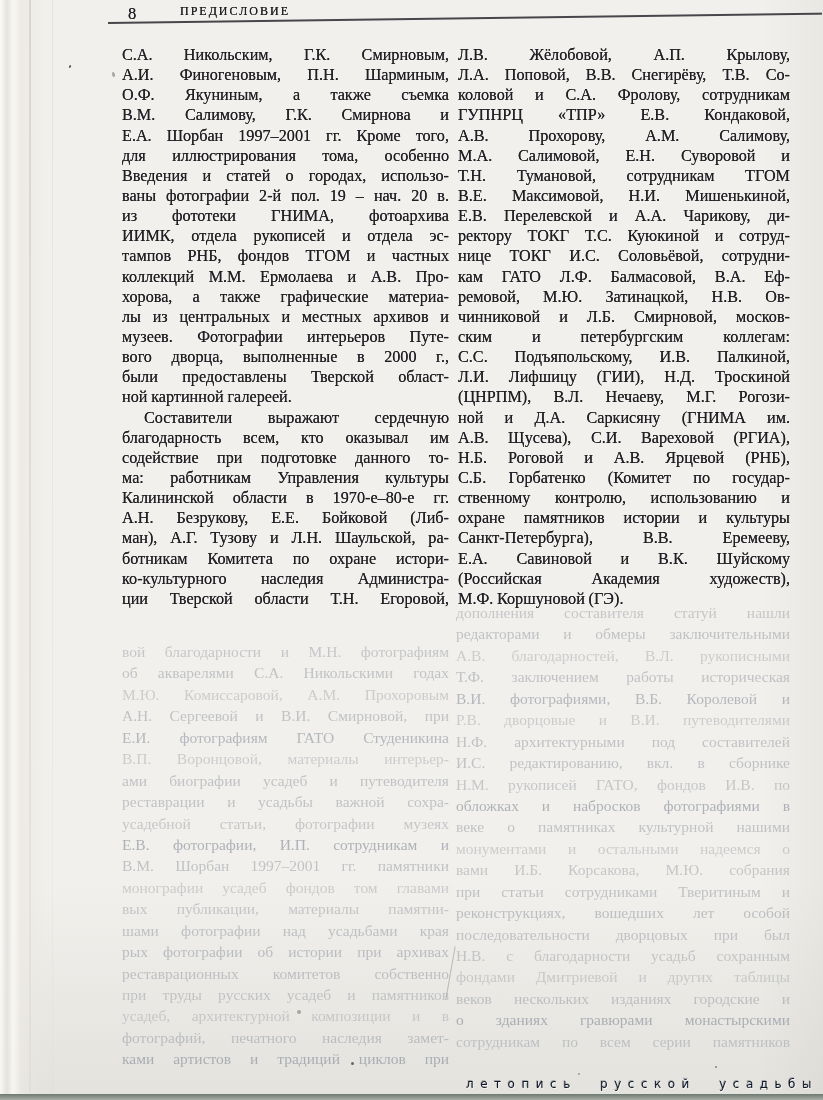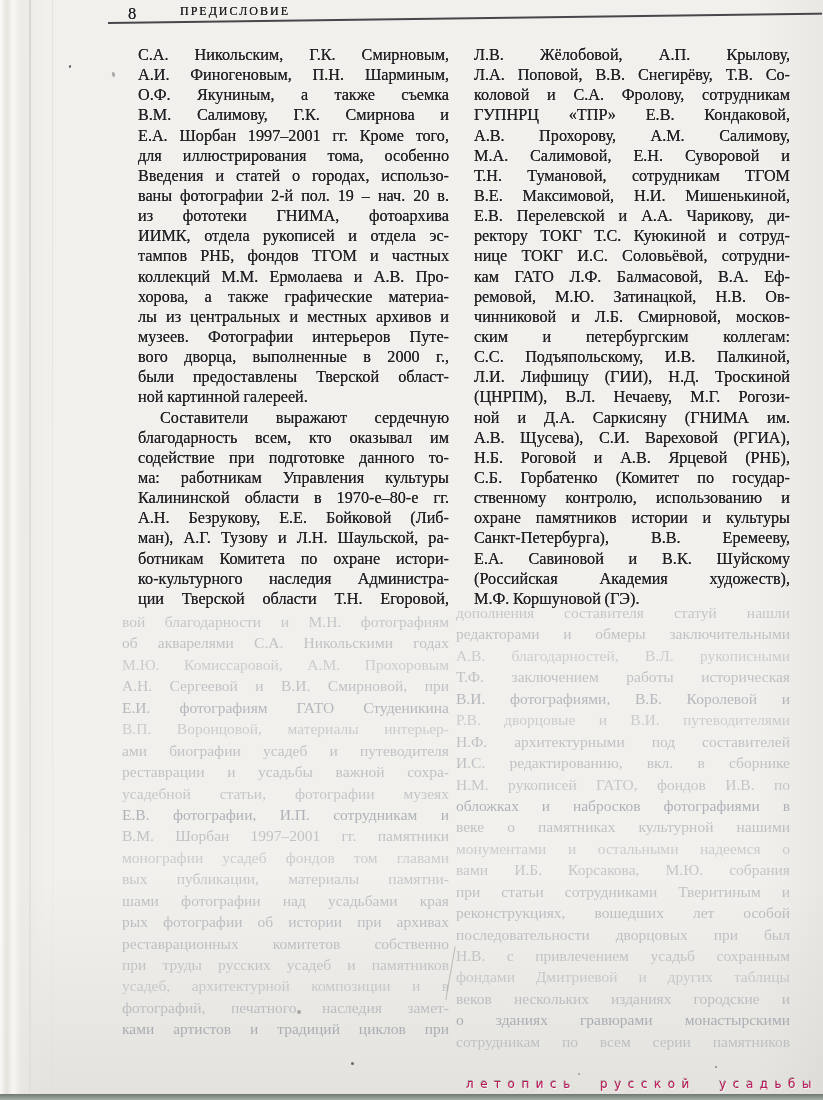--- a/index.html
+++ b/index.html
@@ -18,37 +18,37 @@
   .crease-v.c2{left:52px;opacity:.5;width:1px;}
   .crease-d{position:absolute;left:450px;top:946px;width:1px;height:54px;background:rgba(148,146,140,.55);transform:rotate(10deg);}
   
   .pagenum{position:absolute;left:128px;top:4px;font-size:16.5px;text-shadow:0 0 .6px #26262a;}
   .htitle{position:absolute;left:180px;top:4px;font-size:12px;letter-spacing:2px;text-shadow:0 0 .6px #26262a;}
   .hrule{position:absolute;left:108px;top:22px;width:714px;height:2px;background:#34343a;transform:rotate(-0.75deg);transform-origin:left top;filter:blur(.3px);opacity:.9;}
   
   .col{position:absolute;top:46px;font-size:16.2px;color:#1f1f24;text-shadow:0 0 .55px rgba(25,25,30,.85);word-spacing:-.3px;}
   .col-left{left:122px;width:327px;}
   .col-right{left:458px;width:332px;}
-  .text-line{height:20.15px;overflow:hidden;text-align:justify;text-align-last:justify;white-space:normal;margin-left:16px;}
+  .text-line{height:20.15px;overflow:hidden;text-align:justify;text-align-last:justify;white-space:normal;}
   .text-line.para-end{text-align-last:left;}
   .text-line.indent{padding-left:22px;}
   
   .bleed{position:absolute;font-size:15.5px;color:rgba(146,152,162,.52);filter:blur(.75px);word-spacing:-.3px;}
-  .bleed-left{left:122px;top:613px;width:327px;}
+  .bleed-left{left:122px;top:643px;width:327px;}
   .bleed-right{left:456px;top:604px;width:334px;}
   .bleed-line{height:21.45px;overflow:hidden;text-align:justify;text-align-last:justify;}
   .bleed-line:nth-child(3n){opacity:.78;}
   .bleed-line:nth-child(4n+1){opacity:.9;}
   .bleed-line:nth-child(5n){color:rgba(128,136,150,.6);}
   
   .footer{
     position:absolute;right:5px;bottom:9px;white-space:nowrap;
     font-family:"DejaVu Sans", sans-serif;font-size:12px;
     letter-spacing:6.5px;word-spacing:13px;
-    color:#be185d;
+    color:#0f172a;
     text-shadow:.7px .7px 0 #f7f6f3, -.6px -.6px .6px #a6a8a3;
   }
   .bottom-band{position:absolute;left:0;right:0;bottom:0;height:6px;background:linear-gradient(180deg,#6e7871,#a8b0a8);} 
   
   .speck{position:absolute;border-radius:50%;}
   .sp1{left:69px;top:65px;width:2px;height:3px;background:#5c5c60;transform:rotate(30deg);}
   .sp2{left:112px;top:72px;width:3px;height:5px;background:#8b8b8f;border-radius:60% 40% 60% 40%;transform:rotate(-20deg);opacity:.7;}
   .sp3{left:297px;top:1010px;width:4px;height:4px;background:#9a958f;opacity:.8;}
   .sp4{left:351px;top:1062px;width:3px;height:3px;background:#6b6760;}
   .sp5{left:715px;top:1066px;width:2px;height:2px;background:#8a857e;}
@@ -159,21 +159,21 @@
     <div class="bleed-line">Н.Ф. архитектурными под составителей</div>
     <div class="bleed-line">И.С. редактированию, вкл. в сборнике</div>
     <div class="bleed-line">Н.М. рукописей ГАТО, фондов И.В. по</div>
     <div class="bleed-line">обложках и набросков фотографиями в</div>
     <div class="bleed-line">веке о памятниках культурной нашими</div>
     <div class="bleed-line">монументами и остальными надеемся о</div>
     <div class="bleed-line">вами И.Б. Корсакова, М.Ю. собрания</div>
     <div class="bleed-line">при статьи сотрудниками Тверитиным и</div>
     <div class="bleed-line">реконструкциях, вошедших лет особой</div>
     <div class="bleed-line">последовательности дворцовых при был</div>
-    <div class="bleed-line">Н.В. с привлечением усадьб сохранным</div>
+    <div class="bleed-line">Н.В. с благодарности усадьб сохранным</div>
     <div class="bleed-line">фондами Дмитриевой и других таблицы</div>
     <div class="bleed-line">веков нескольких изданиях городские и</div>
     <div class="bleed-line">о зданиях гравюрами монастырскими</div>
     <div class="bleed-line">сотрудникам по всем серии памятников</div>
   </div>
 
 <div class="footer">летопись русской усадьбы</div>
 <div class="bottom-band"></div>
 
 <div class="speck sp1"></div>

